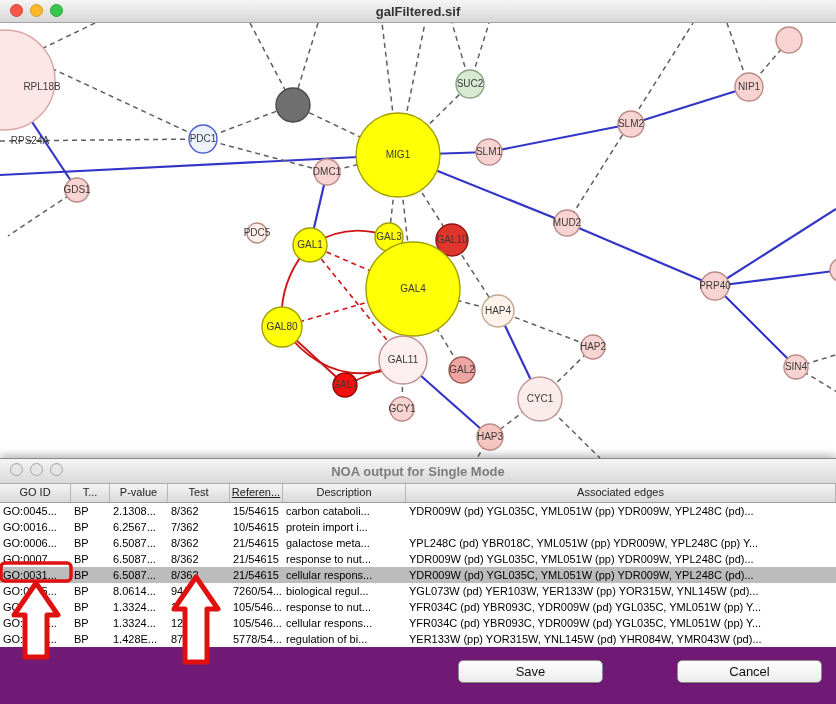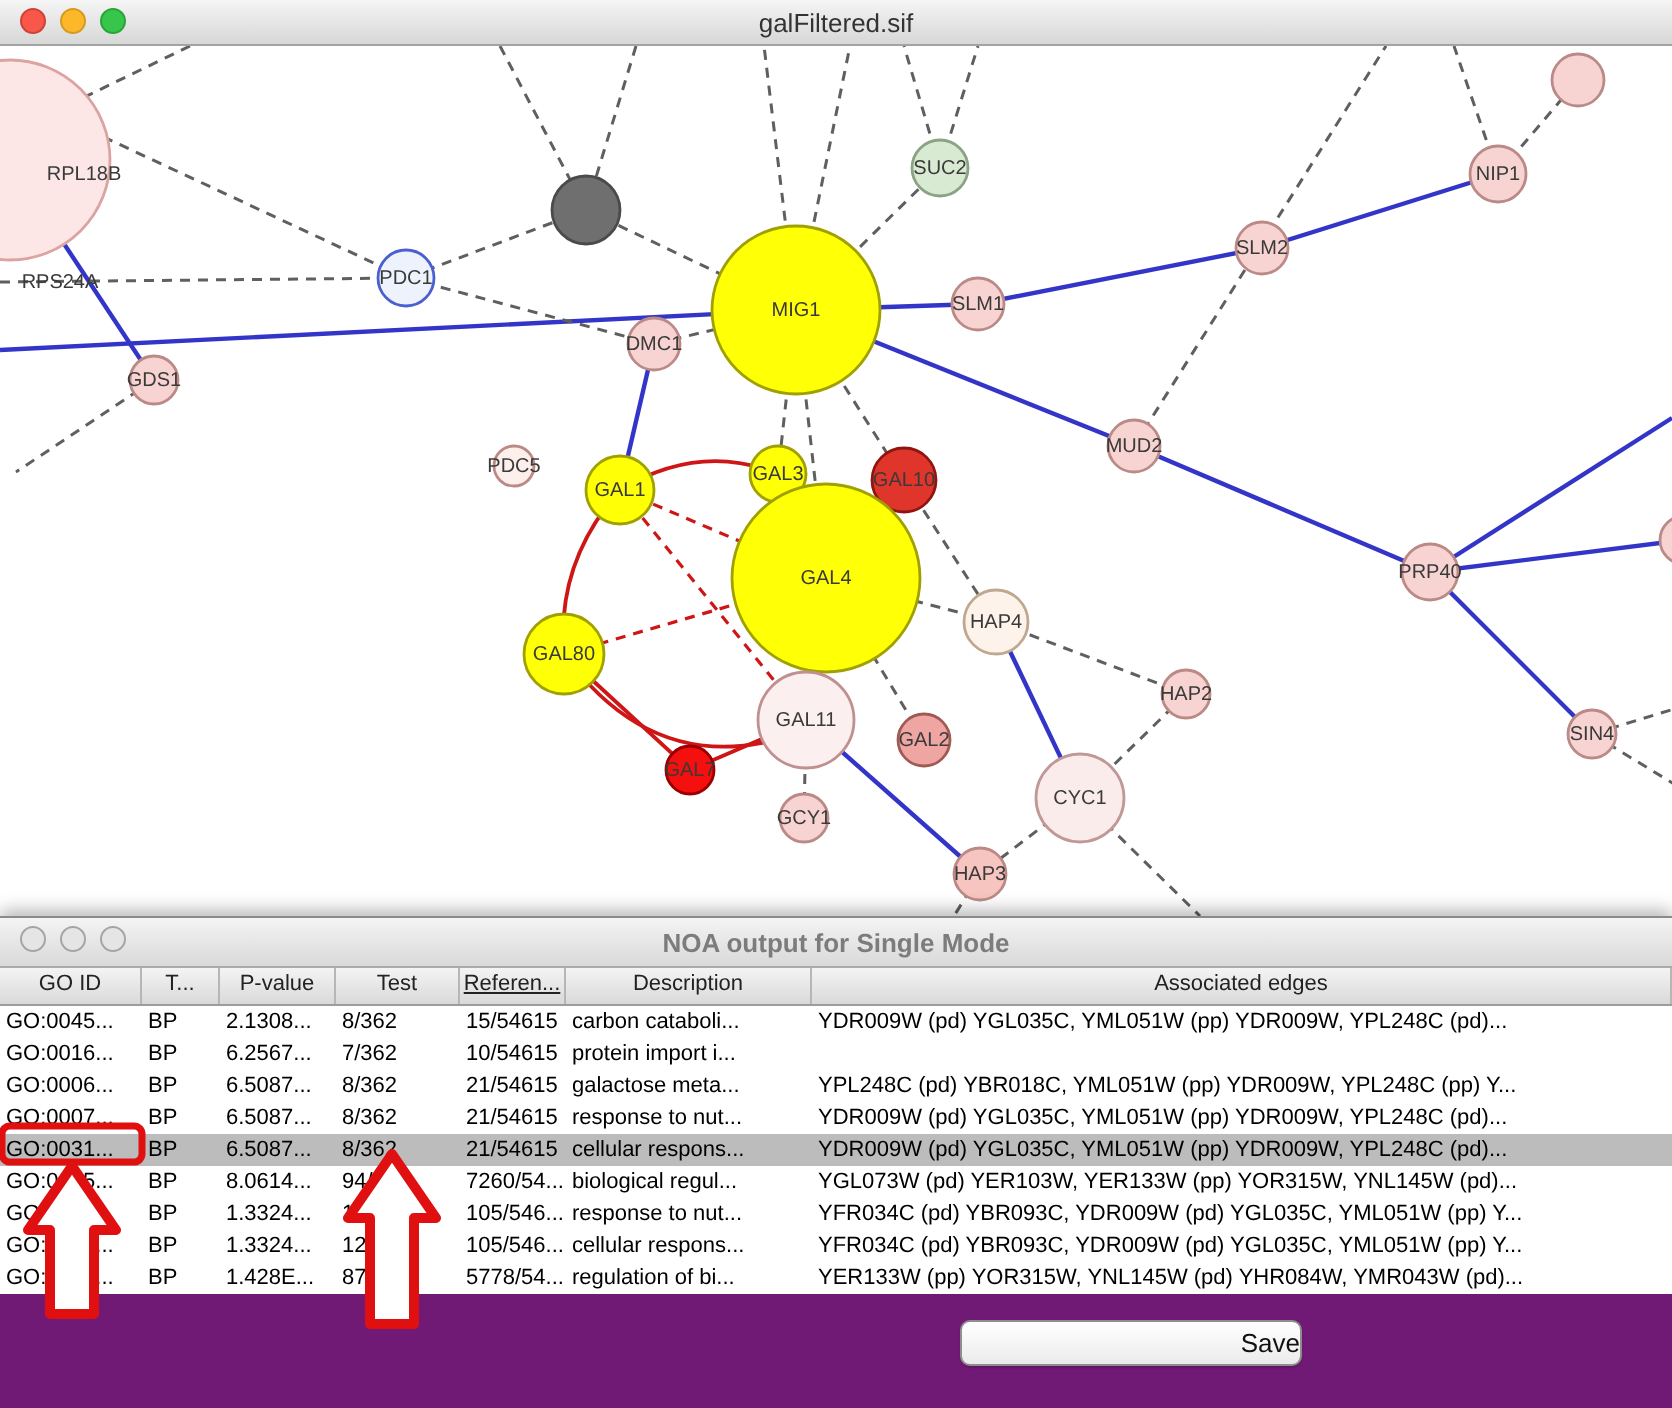--- a/index.html
+++ b/index.html
@@ -7,21 +7,21 @@
     width:836px;height:704px;position:relative;overflow:hidden;
     font-family:"Liberation Sans",sans-serif;background:#fff;
   }
   
   .window-top{position:absolute;left:0;top:0;width:836px;height:458px;background:#fff;}
   .titlebar{
     height:22px;background:linear-gradient(#f5f5f5,#d7d7d7);
     border-bottom:1px solid #a3a3a3;position:relative;
     display:flex;align-items:center;justify-content:center;
   }
-  .titlebar .title{font-size:13px;font-weight:normal;color:#333;}
+  .titlebar .title{font-size:13px;font-weight:bold;color:#333;}
   .lights{position:absolute;left:10px;top:4px;display:flex;gap:7px;}
   .light{width:13px;height:13px;border-radius:50%;box-sizing:border-box;}
   .light.red{background:#f95749;border:1px solid #ce4233;}
   .light.yellow{background:#fdb82a;border:1px solid #d59a20;}
   .light.green{background:#37c64b;border:1px solid #28a538;}
   .light.inactive{background:#e5e5e5;border:1px solid #a5a5a5;}
   #graph-svg{display:block;background:#ffffff;}
   .edge{fill:none;}
   .edge.blue{stroke:#3335c8;stroke-width:2.2;}
   .edge.dash{stroke:#5f5f5f;stroke-width:1.5;stroke-dasharray:5,4;}
@@ -54,21 +54,21 @@
     white-space:nowrap;overflow:hidden;color:#000;flex:none;
   }
   .pushbtn{
     position:absolute;height:23px;box-sizing:border-box;
     background:linear-gradient(#ffffff,#ebebeb);
     border:1px solid #8e8e8e;border-radius:5px;
     font-size:13px;color:#111;text-align:center;line-height:21px;
     box-shadow:0 1px 1px rgba(0,0,0,0.15);
     font-family:"Liberation Sans",sans-serif;
   }
-  #save-btn{left:480px;top:201px;width:171px;text-align:right;}
+  #save-btn{left:458px;top:201px;width:145px;}
   #cancel-btn{left:677px;top:201px;width:145px;}
   
   #annot-svg{position:absolute;left:0;top:0;pointer-events:none;z-index:60;}
 </style>
 </head>
 <body>
 
 <div class="window-top">
   <div class="titlebar">
     <div class="lights">
@@ -286,19 +286,20 @@
         <div class="td" style="width: 71px;">GO:0050...</div>
         <div class="td" style="width: 39px;">BP</div>
         <div class="td" style="width: 58px;">1.428E...</div>
         <div class="td" style="width: 62px;">87/362</div>
         <div class="td" style="width: 53px;">5778/54...</div>
         <div class="td" style="width: 123px;">regulation of bi...</div>
         <div class="td" style="width: 430px;">YER133W (pp) YOR315W, YNL145W (pd) YHR084W, YMR043W (pd)...</div>
       </div>
     </div>
   <div class="pushbtn" id="save-btn">Save</div>
+  <div class="pushbtn" id="cancel-btn">Cancel</div>
 </div>
 
 <svg id="annot-svg" width="836" height="704">
     <rect x="1" y="563" width="70" height="18" rx="4" fill="none" stroke="#e01010" stroke-width="3.5"></rect>
     <polygon points="36,583 58,615 47,615 47,657 25,657 25,615 14,615" fill="#ffffff" stroke="#e01010" stroke-width="5" stroke-linejoin="round"></polygon>
     <polygon points="196,577 218,609 207,609 207,662 185,662 185,609 174,609" fill="#ffffff" stroke="#e01010" stroke-width="5" stroke-linejoin="round"></polygon>
   </svg>
 
 </body></html>

